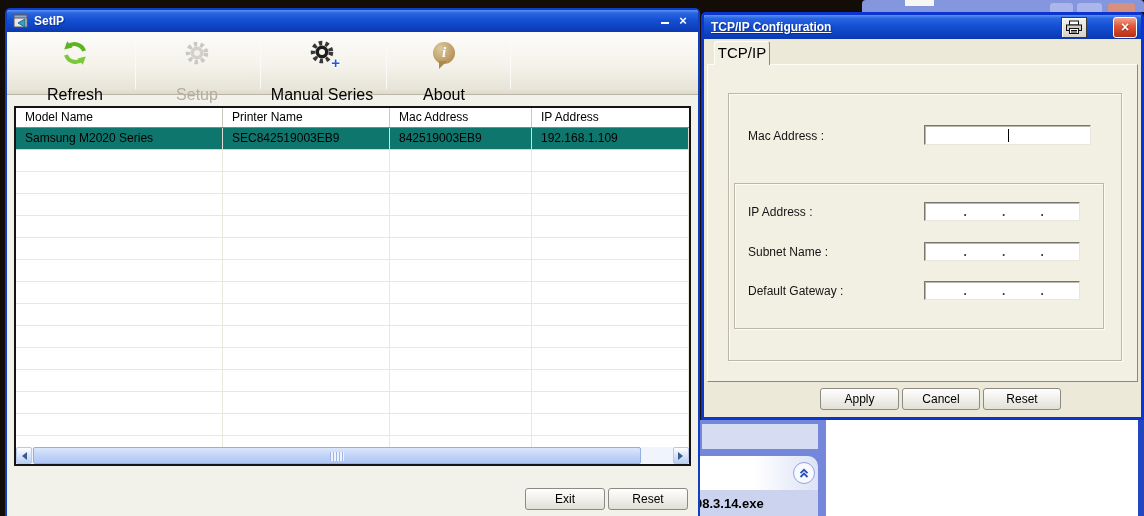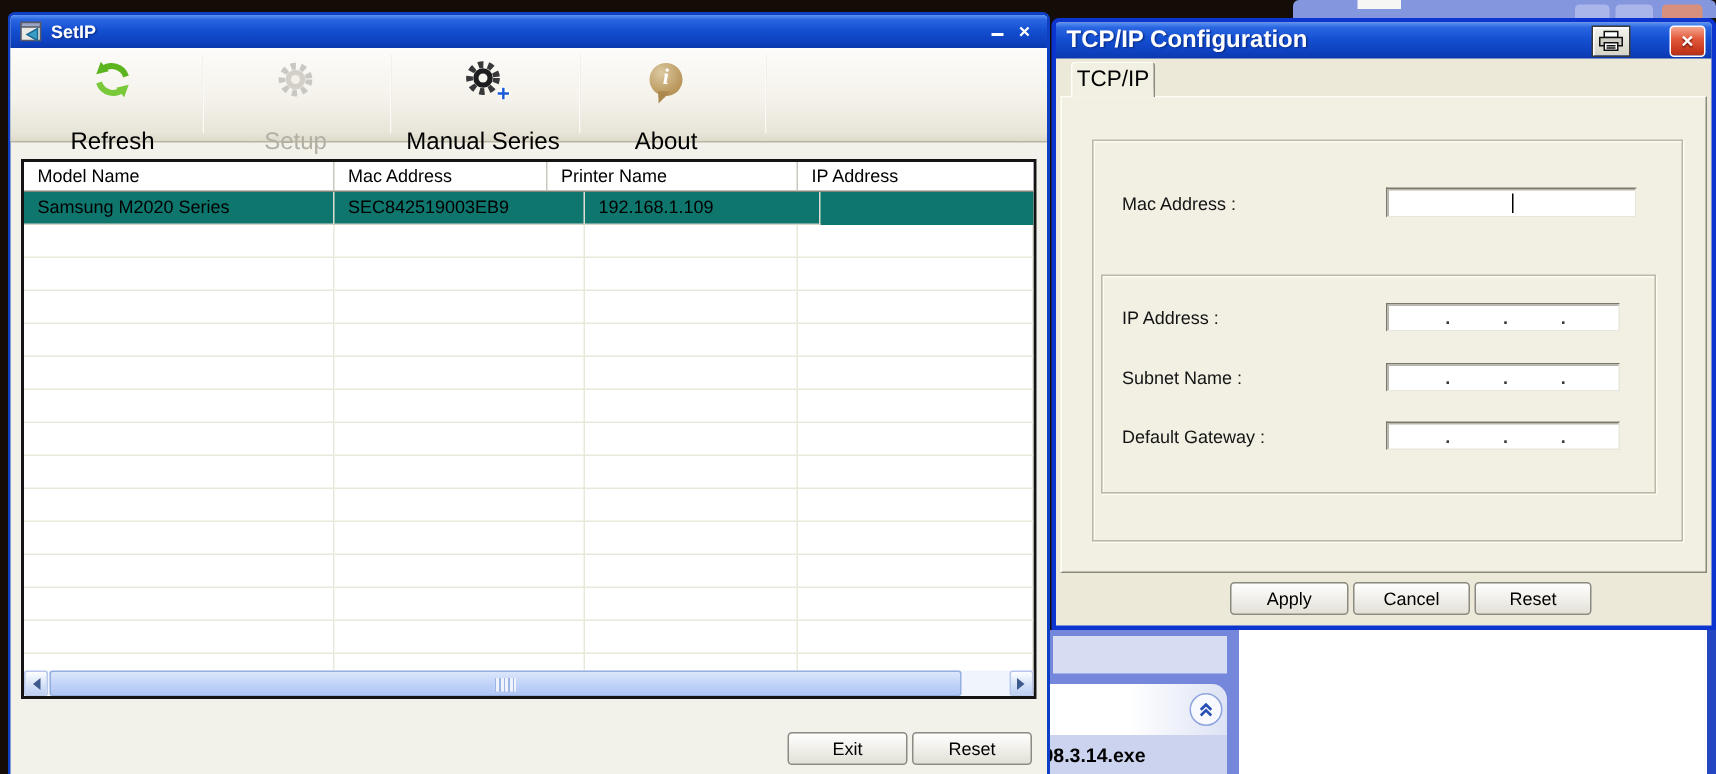--- a/index.html
+++ b/index.html
@@ -66,21 +66,21 @@
            background:linear-gradient(180deg,#dce7fb,#c0d2f7 55%,#b0c6f4); }
   #sb-grip { position:absolute; left:50%; top:4px; margin-left:-7px; width:14px; height:9px;
            background:repeating-linear-gradient(90deg,#9cb4e6 0 1px,#eef3fd 1px 3px); }
 
   .bottom-btn { width:80px; }
 
   
   #dlg { position:absolute; left:701px; top:12px; width:443px; height:408px;
          border:3px solid #0c35cf; border-radius:5px 5px 0 0; background:#ece9d8; }
   #dlg-titlebar { position:relative; height:24px; display:flex; align-items:center; padding:0 4px 0 7px; border-radius:2px 2px 0 0; }
-  #dlg-title { color:#fff; font-weight:bold; font-size:16px; flex:1; text-shadow:1px 1px 1px #0a2f8c; }
+  #dlg-title { color:#fff; font-weight:bold; font-size:12px; flex:1; text-shadow:1px 1px 1px #0a2f8c;text-decoration:underline; }
   #dlg-print { position:relative; width:26px; height:21px; margin-right:26px;
          background:linear-gradient(180deg,#f4f4f0,#d6d4c8); border:1px solid #3a3a3a;
          box-shadow:inset 1px 1px 0 #fff; display:flex; align-items:center; justify-content:center; }
   #dlg-close { width:24px; height:21px; border-radius:3px; border:1px solid #fff;
          background:linear-gradient(180deg,#f5a58e 0%,#e25b3e 40%,#c93a1e 80%,#b03216 100%);
          color:#fff; font-weight:bold; font-size:14px; line-height:19px; text-align:center;
          text-shadow:0 1px 1px #7c1d0a; }
 
   #dlg-tab { position:absolute; left:10px; top:26px; width:56px; height:24px; z-index:2;
          background:#f2efe3; border:1px solid #8a897c; border-bottom:none;
@@ -203,28 +203,29 @@
           <div class="about-balloon">i</div>
         </div>
         <div class="tool-label">About</div>
       </div>
       <div class="tool-sep" style="left:503px;"></div>
     </div>
 
     <div id="ptable">
       <div id="thead">
         <div class="hc c0">Model Name</div>
+        <div class="hc c1">Printer Name</div>
         <div class="hc c2">Mac Address</div>
-        <div class="hc c1">Printer Name</div>
         <div class="hc c3">IP Address</div>
       </div>
       <div id="tbody">
           <div class="trow sel">
             <div class="tc c0">Samsung M2020 Series</div>
             <div class="tc c1">SEC842519003EB9</div>
+            <div class="tc c2">842519003EB9</div>
             <div class="tc c3">192.168.1.109</div>
           </div>
           <div class="trow">
             <div class="tc c0"></div>
             <div class="tc c1"></div>
             <div class="tc c2"></div>
             <div class="tc c3"></div>
           </div>
           <div class="trow">
             <div class="tc c0"></div>

